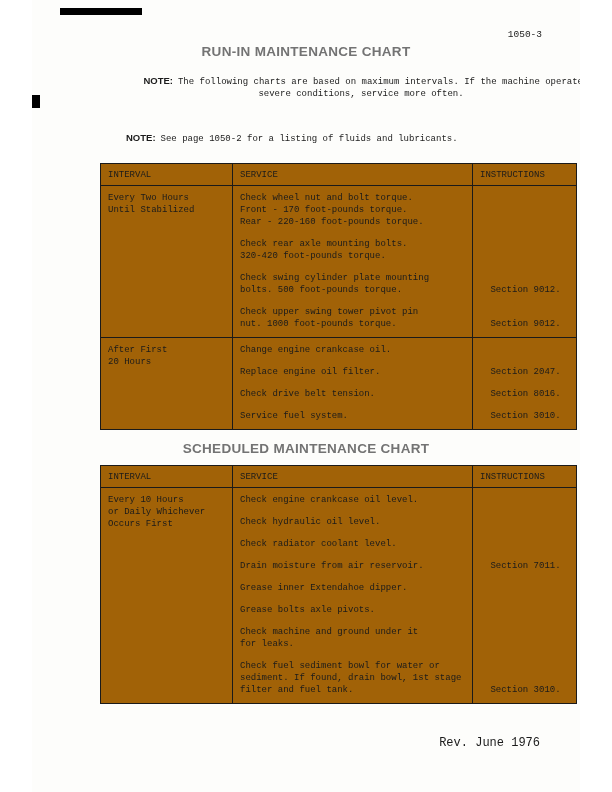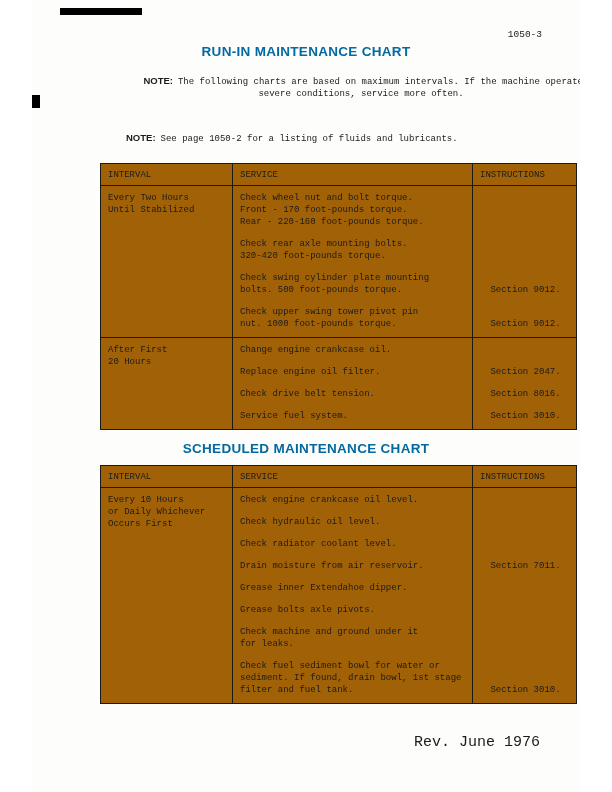--- a/index.html
+++ b/index.html
@@ -14,29 +14,29 @@
     font-family: "Liberation Mono", monospace;
     font-size: 9px;
     line-height: 12px;
     overflow: hidden;
   }
   .scan-mark { position: absolute; background: #000; }
   .scan-mark.top { left: 28px; top: 8px; width: 82px; height: 7px; }
   .scan-mark.side { left: 0; top: 95px; width: 8px; height: 13px; }
 
   .page-number { position: absolute; top: 29px; right: 38px; font-size: 9.5px; }
-  .rev-line { position: absolute; top: 737px; right: 40px; font-size: 15px; }
+  .rev-line { position: absolute; top: 737px; right: 40px; font-size: 12px; }
 
   .chart-title {
     font-family: "Liberation Sans", sans-serif;
     font-weight: 700;
     font-size: 13.5px;
     letter-spacing: 0.3px;
     text-align: center;
-    color: #0369a1;
+    color: #737373;
   }
   .title-1 { padding-top: 46px; }
   .title-2 { margin-top: 13px; }
 
   .note {
     margin-left: 68px;
     width: 522px;
     text-indent: 26px;
     white-space: pre-line;
   }

